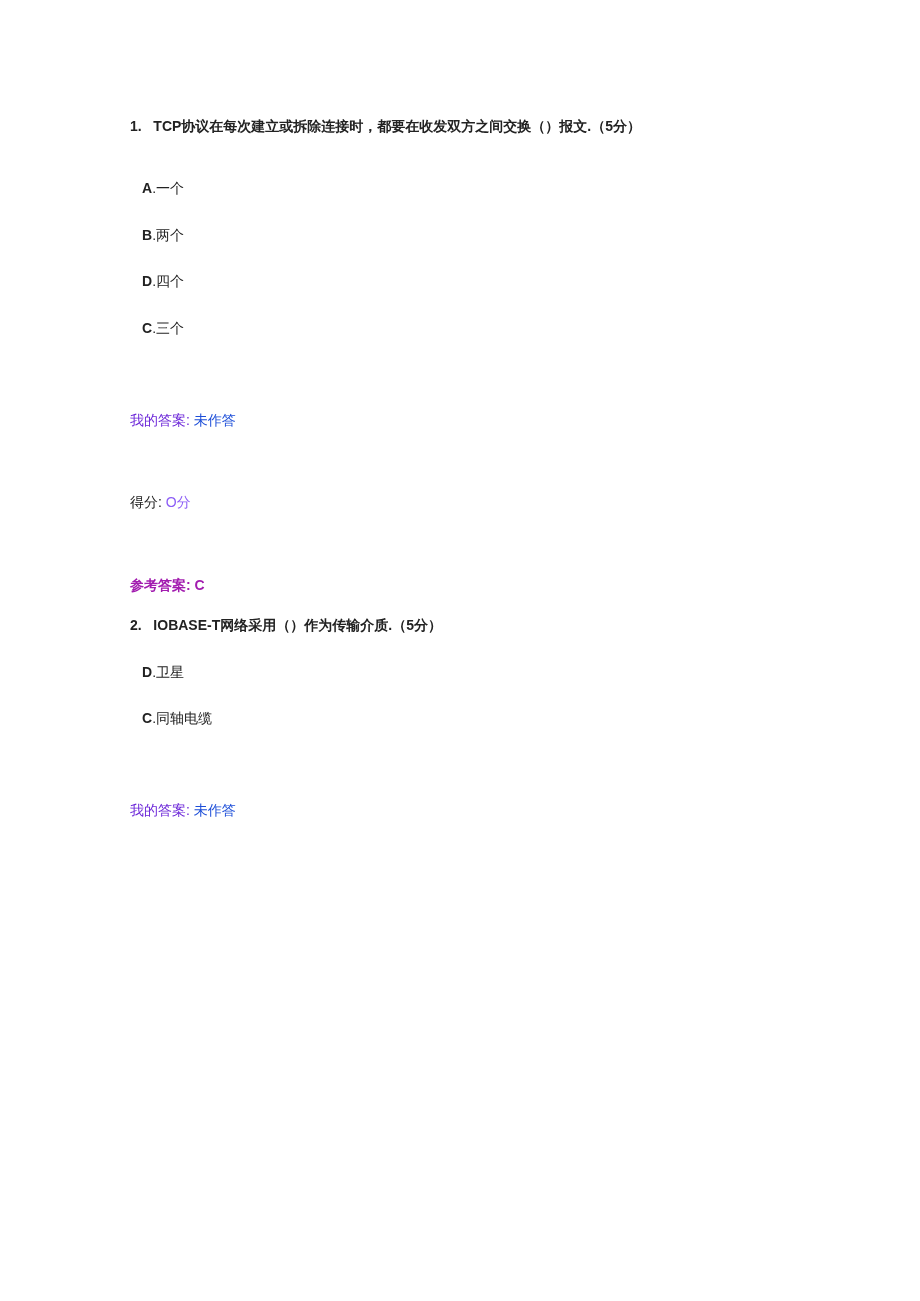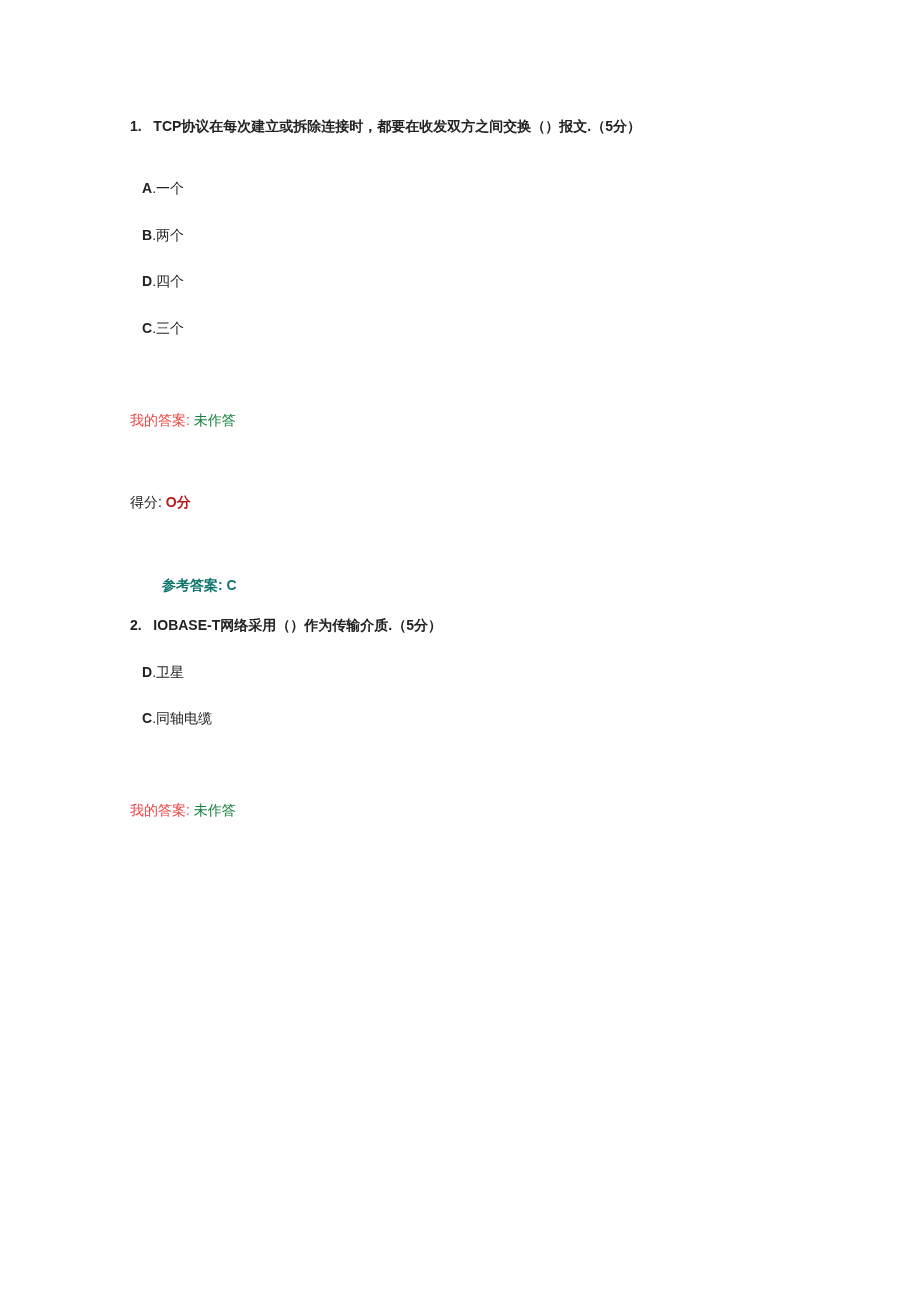--- a/index.html
+++ b/index.html
@@ -32,34 +32,33 @@
   .choice {
     margin: 24px 12px;
   }
   .choice .letter {
     font-weight: 700;
   }
   .my-answer, .score, .reference, .q2-wrap {
     margin-top: 60px;
   }
   .answer-label {
-    color: #ef4444;
+    color: #6d28d9;
   }
   .answer-unanswered {
-    color: #15803d;
+    color: #1d4ed8;
   }
   .score .score-val {
-    font-weight: 700;
-    color: #b91c1c;
+    font-weight: 400;
+    color: #8b5cf6;
   }
   .reference {
-    color: #0f766e;
+    color: #a21caf;
     font-weight: 600;
     margin-bottom: 18px;
-    margin-left: 32px;
   }
   .reference .ref-val {
     font-weight: 700;
   }
   .q2 {
     font-weight: 600;
   }
   .q2 .num, .q2 .bold {
     font-weight: 700;
   }

